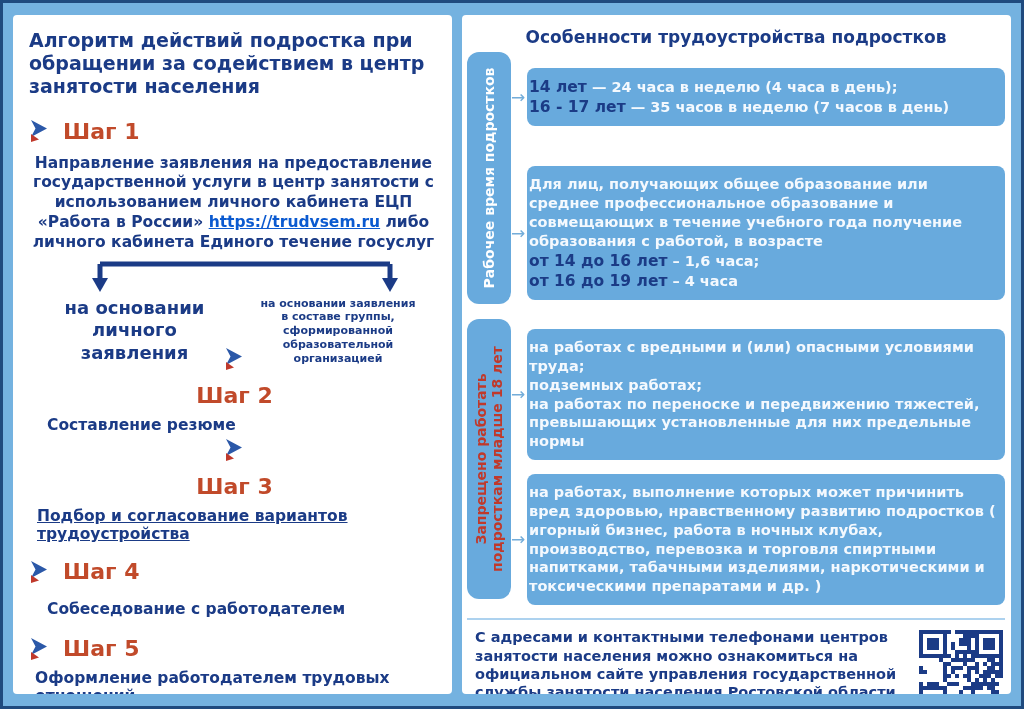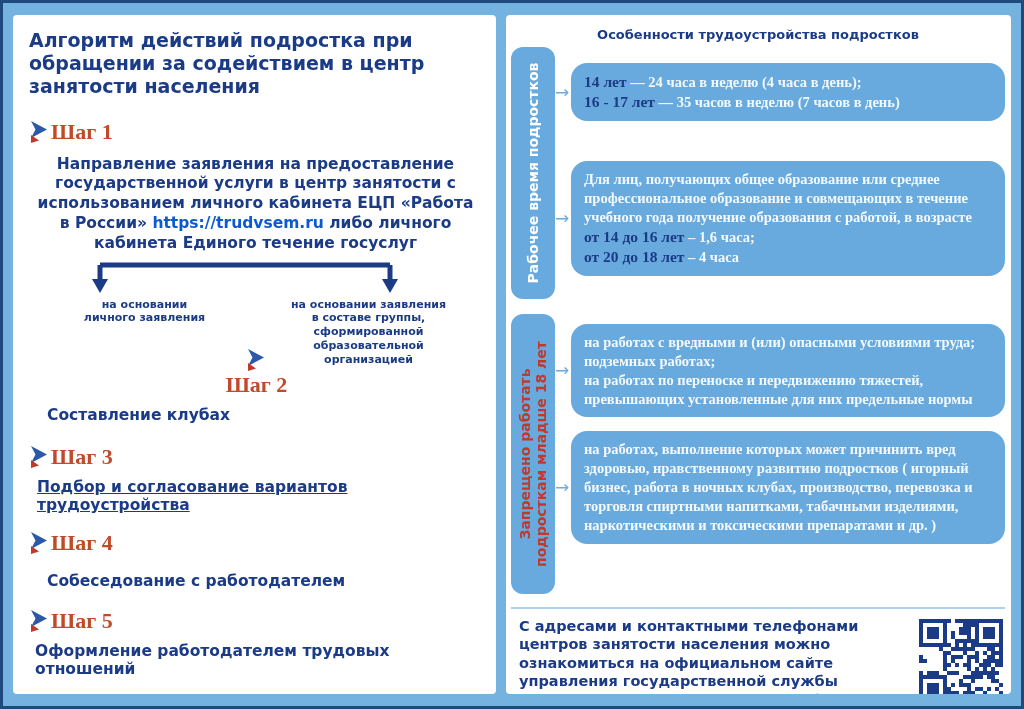--- a/index.html
+++ b/index.html
@@ -9,45 +9,45 @@
     border:3px solid #1f4a7e;
     background:#74b2e0;
     padding:12px 10px 12px 10px;
     display:flex; gap:10px;
     font-family:"DejaVu Sans", sans-serif;
     font-weight:bold;
     color:#1b3b86;
     overflow:hidden;
   }
   .panel { background:#ffffff; border-radius:4px; overflow:hidden; }
-  .left-panel  { width:483px; padding:8px 12px 6px 14px; position:relative; }
+  .left-panel  { width:439px; padding:8px 12px 6px 14px; position:relative; }
   .right-panel { flex:1; padding:8px 6px 0 5px; display:flex; flex-direction:column; }
 
   
   .l-title { font-size:19px; line-height:1.22; margin:6px 0 0 2px; }
-  .step-row { display:flex; align-items:center; margin-left:2px;font-family:Liberation Serif, serif; }
+  .step-row { display:flex; align-items:center; gap:12px; margin-left:2px; }
   .step-icon { flex-shrink:0; }
   .step-label { font-size:22px; color:#c14a2a; }
   .row-step1 { margin-top:20px; }
   .step1-para { font-size:15.5px; line-height:1.28; text-align:center; margin:10px 4px 0 4px; }
-  .link { color:#0b5ad0; cursor:pointer; }
+  .link { color:#0b5ad0; text-decoration:underline; cursor:pointer; }
   .branch { display:block; margin:6px 0 0 2px; }
   .branch-labels { display:flex; margin-left:10px; margin-top:2px; }
-  .branch-left  { width:215px; text-align:center; font-size:11px; line-height:1.25; white-space:pre-line; }
+  .branch-left  { width:215px; text-align:center; font-size:18px; line-height:1.25; white-space:pre-line; }
   .branch-right { width:225px; margin-left:4px; text-align:center; font-size:11px; line-height:1.25; white-space:pre-line; }
   .row-step2 { margin-top:-18px;flex-direction:column; }
   .step-text { font-size:15.5px; margin:8px 0 0 20px; }
-  .row-step3 { margin-top:20px; }
+  .row-step3 { margin-top:4px;flex-direction:column; }
   .row-step4 { margin-top:16px;text-align:center; }
   .row-step5 { margin-top:18px; }
   .mt-lg { margin-top:16px; }
   .l-footer { font-size:15px; line-height:1.32; margin:16px 0 0 2px; }
 
   
-  .r-title { font-size:13px; text-align:center; margin:4px 0 0 0; }
+  .r-title { font-size:17px; text-align:center; margin:4px 0 0 0; }
   .section { display:flex; align-items:flex-start; }
   .section-1 { margin-top:5px; }
   .section-2 { margin-top:15px; }
   .vbar {
     width:44px; flex-shrink:0;
     background:#68aadd; border-radius:12px;
     position:relative;
   }
   .vbar-1 { height:252px; }
   .vbar-2 { height:280px; }
@@ -59,24 +59,23 @@
   }
   .vbar-text.two-line { white-space:pre-line; width:270px; }
   .vbar-1 .vbar-text { color:#ffffff; }
   .vbar-2 .vbar-text { color:#c0392b; }
   .boxes { flex:1; display:flex; flex-direction:column; }
   .boxes-1 { padding-top:16px; gap:40px; }
   .boxes-2 { padding-top:10px; gap:14px; }
   .box-row { display:flex; align-items:center; }
   .flow-arrow { width:16px; flex-shrink:0; color:#74add9; font-size:17px; font-weight:normal; line-height:1; }
   .bluebox {
-    flex:1; background:#68aadd; border-radius:16px;
+    flex:1; background:#68aadd; border-radius:8px;
     color:#f4f9fe; font-size:14.5px; line-height:1.3;
-    padding:9px 13px;
-    font-family:Liberation Serif, serif;
+    padding:9px 2px;
   }
   .age { color:#1b3b86; font-size:15.5px; }
   .prewrap { white-space:pre-line; }
   .r-footer {
     margin-top:13px; border-top:2px solid #add2ef;
     padding:8px 2px 0 8px;
     display:flex; gap:10px; align-items:flex-start;
   }
   .r-footer-text { flex:1; font-size:14.5px; line-height:1.27; }
   .qr { flex-shrink:0; margin-top:2px; background:#ffffff; }
@@ -117,21 +116,21 @@
 организацией</div>
     </div>
 
     <div class="step-row row-step2">
       <svg class="step-icon" width="22" height="24" viewBox="0 0 22 24">
         <polygon points="2,1 18,9.5 2,18 6.5,9.5" fill="#2b58a8"></polygon>
         <polygon points="2,15 10,20.5 2,23" fill="#c0392b"></polygon>
       </svg>
       <span class="step-label">Шаг 2</span>
     </div>
-    <div class="step-text">Составление клубах</div>
+    <div class="step-text">Составление резюме</div>
 
     <div class="step-row row-step3">
       <svg class="step-icon" width="22" height="24" viewBox="0 0 22 24">
         <polygon points="2,1 18,9.5 2,18 6.5,9.5" fill="#2b58a8"></polygon>
         <polygon points="2,15 10,20.5 2,23" fill="#c0392b"></polygon>
       </svg>
       <span class="step-label">Шаг 3</span>
     </div>
     <div class="step-text" style="margin-left:10px;text-decoration:underline;">Подбор и согласование вариантов трудоустройства</div>
 
@@ -169,21 +168,21 @@
           <div class="bluebox">
             <div><span class="age">14 лет</span><span> — 24 часа в неделю (4 часа в день);</span></div>
             <div><span class="age">16 - 17 лет</span><span> — 35 часов в неделю (7 часов в день)</span></div>
           </div>
         </div>
         <div class="box-row">
           <span class="flow-arrow">→</span>
           <div class="bluebox">
             <span>Для лиц, получающих общее образование или среднее профессиональное образование и совмещающих в течение учебного года получение образования с работой, в возрасте</span>
             <div><span class="age">от 14 до 16 лет</span><span> – 1,6 часа;</span></div>
-            <div><span class="age">от 20 до 18 лет</span><span> – 4 часа</span></div>
+            <div><span class="age">от 16 до 19 лет</span><span> – 4 часа</span></div>
           </div>
         </div>
       </div>
     </div>
 
     <div class="section section-2">
       <div class="vbar vbar-2">
         <span class="vbar-text two-line">Запрещено работать
 подросткам младше 18 лет</span>
       </div>

